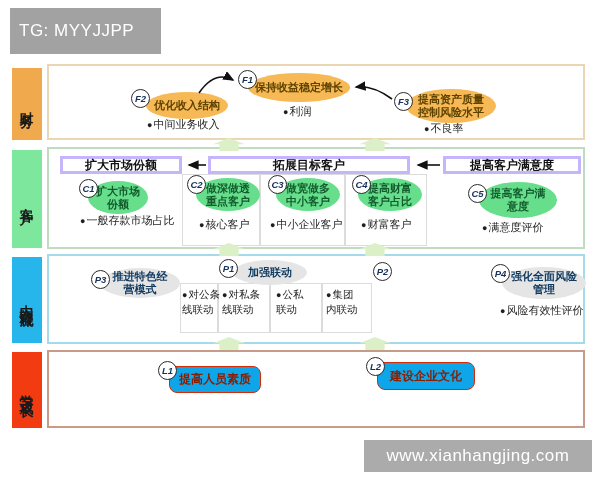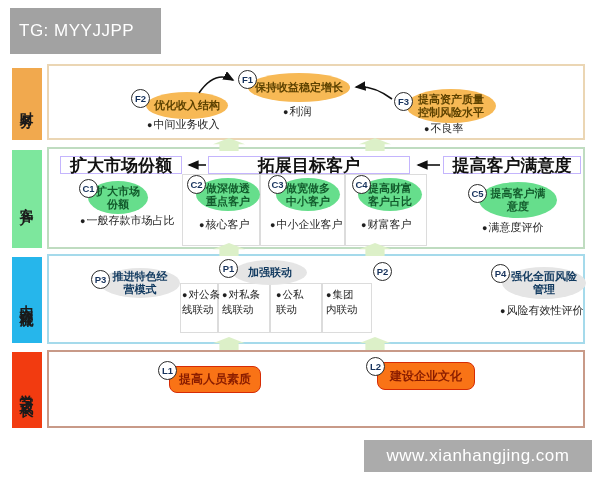--- a/index.html
+++ b/index.html
@@ -13,31 +13,31 @@
   .plabel{position:absolute;width:30px;writing-mode:vertical-rl;text-orientation:upright;
           display:flex;align-items:center;justify-content:center;font-size:14px;font-weight:bold;
           color:#1a1a1a;letter-spacing:3px;}
   .pbox{position:absolute;background:#ffffff;box-sizing:border-box;}
 
   .node{position:absolute;border-radius:50%;display:flex;align-items:center;justify-content:center;
         text-align:center;font-size:11px;font-weight:bold;line-height:13px;white-space:pre-line;z-index:3;}
   .node.fin{background:#f7b955;color:#5d4200;}
   .node.cus{background:#66de8c;color:#135c2d;}
   .node.pro{background:#e5e5e5;color:#10395f;}
-  .pill{position:absolute;background:#f97316;border:1px solid #d62b05;border-radius:8px;
+  .pill{position:absolute;background:#0ea5e9;border:1px solid #d62b05;border-radius:8px;
         display:flex;align-items:center;justify-content:center;font-size:12px;font-weight:bold;
         color:#8a1d00;z-index:3;}
   .badge{position:absolute;width:19px;height:19px;border-radius:50%;background:#ffffff;
          border:1.6px solid #2b2b2b;box-sizing:border-box;display:flex;align-items:center;
-         justify-content:center;font-size:9.5px;font-weight:bold;color:#16325c;z-index:5;}
+         justify-content:center;font-size:9.5px;font-weight:bold;font-style:italic;color:#16325c;z-index:5;}
   .measure{position:absolute;font-size:11px;color:#1f1f1f;line-height:14px;white-space:pre-line;z-index:3;}
   .measure::before{content:"●";font-size:9px;margin-right:1px;}
 
-  .chead{position:absolute;height:18px;background:#ffffff;border:1px solid #c4b5fd;box-sizing:border-box;
-         display:flex;align-items:center;justify-content:center;font-size:17px;font-weight:bold;color:#111;z-index:2;}
+  .chead{position:absolute;height:18px;background:#ffffff;border:3px solid #c4b5fd;box-sizing:border-box;
+         display:flex;align-items:center;justify-content:center;font-size:12px;font-weight:bold;color:#111;z-index:2;}
   .cell{position:absolute;border:1px solid #dcdcdc;box-sizing:border-box;z-index:1;}
 
   .uparrow{position:absolute;width:32px;height:13px;background:#dcf0c8;z-index:4;
            clip-path:polygon(50% 0%,100% 48%,80% 48%,80% 100%,20% 100%,20% 48%,0% 48%);
            filter:drop-shadow(0 0 1px #a8cf8e);}
 
   #link-layer{position:absolute;left:0;top:0;width:600px;height:480px;z-index:6;pointer-events:none;}
 </style>
 </head>
 <body>

